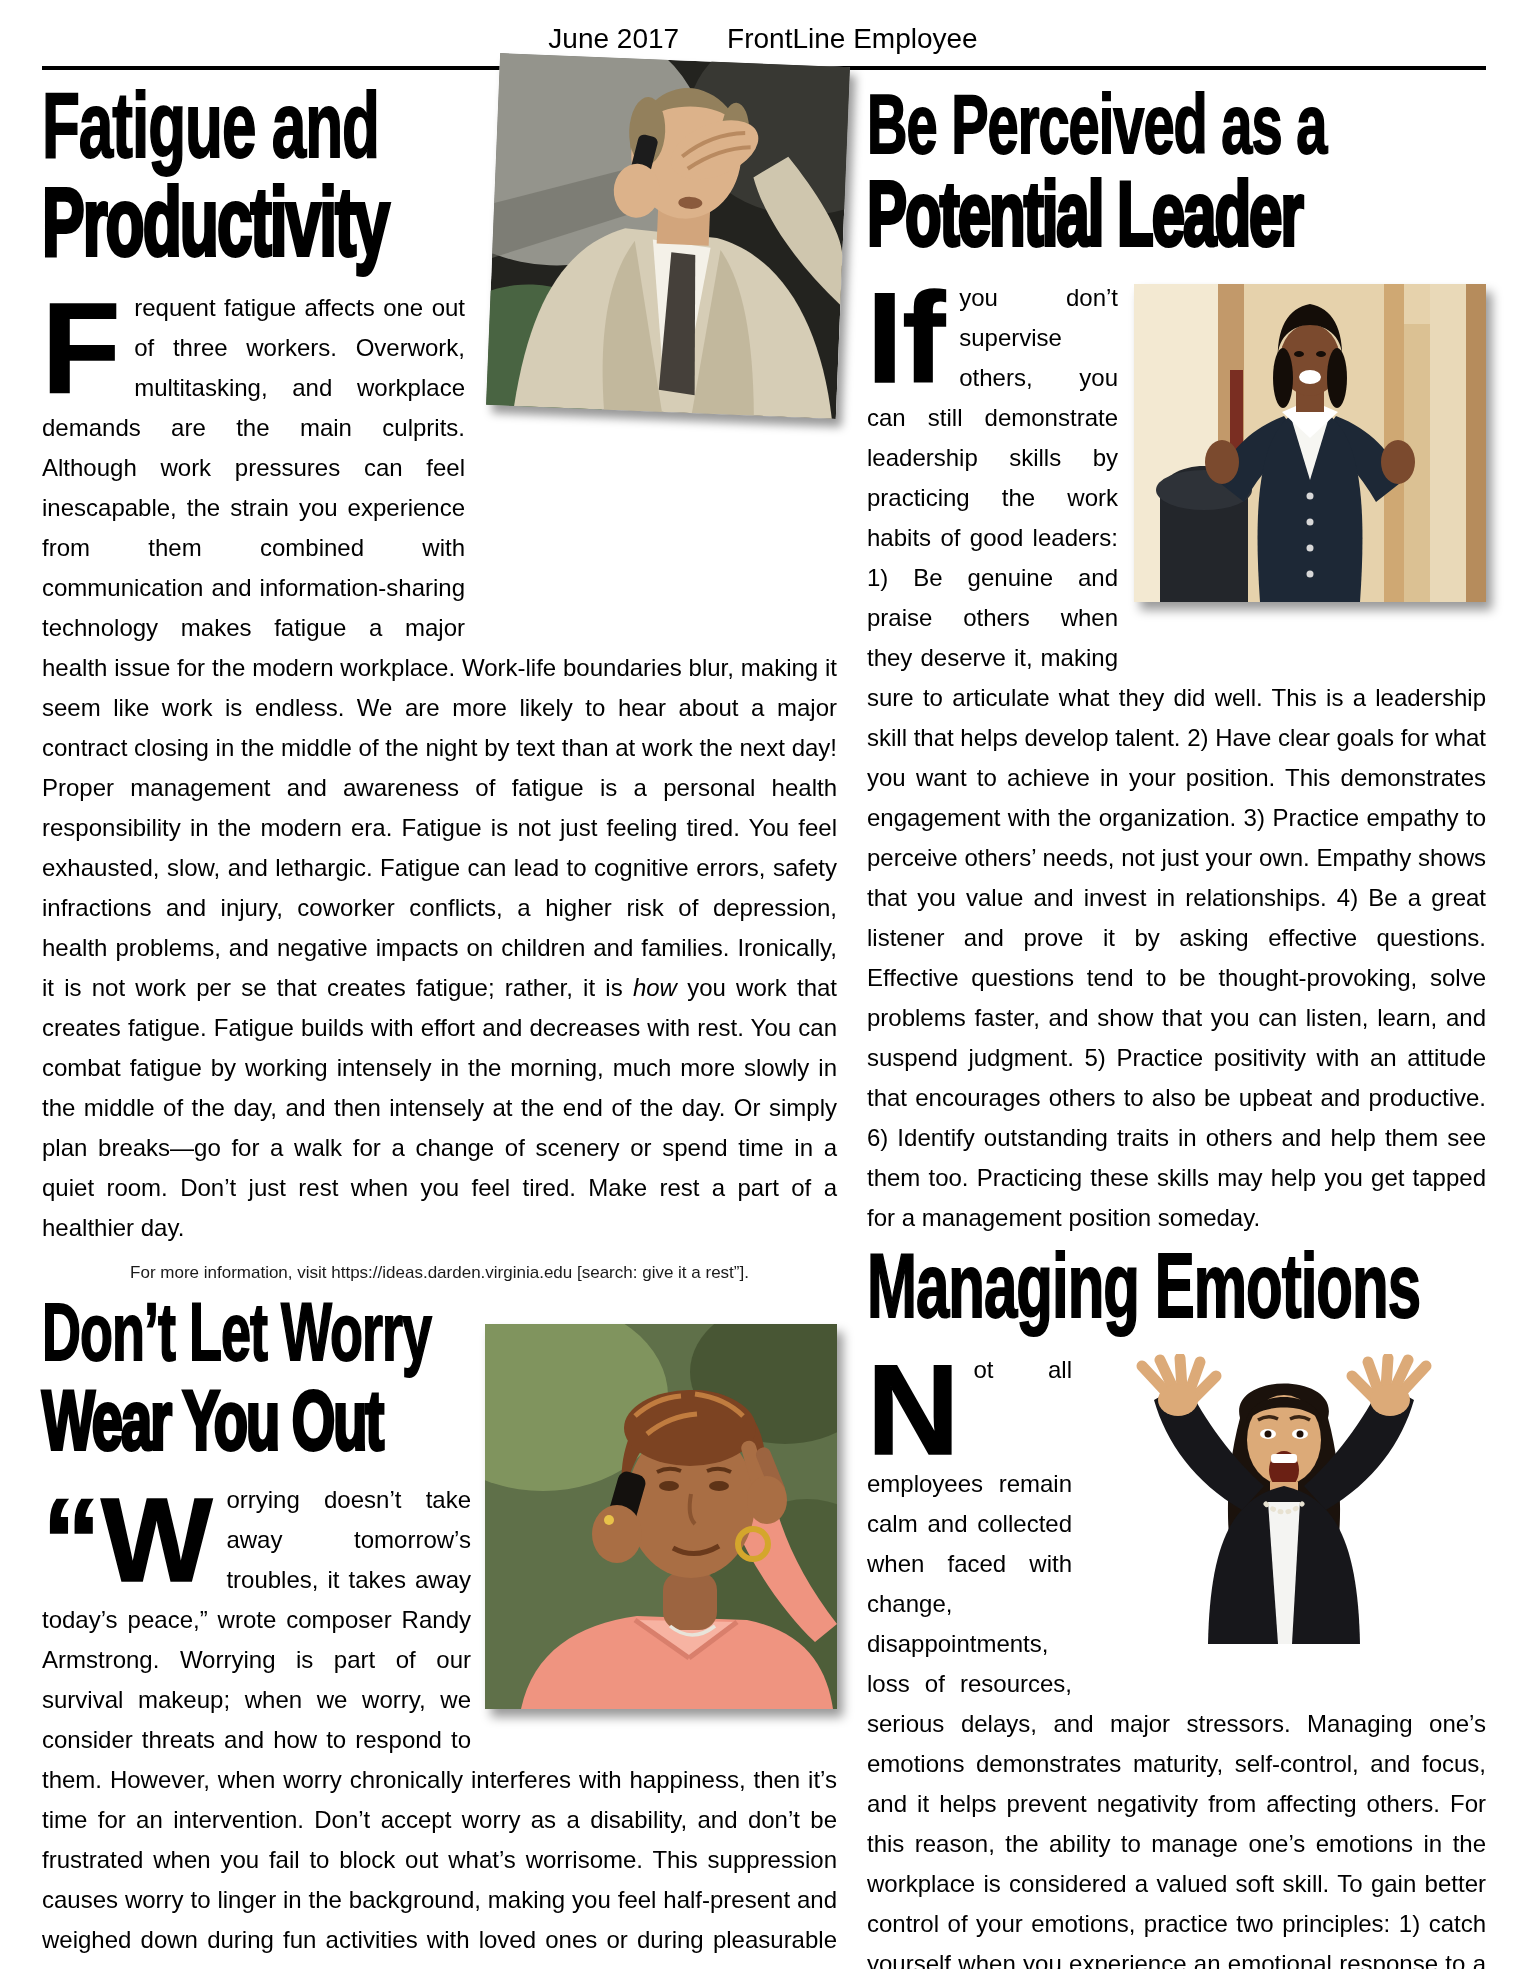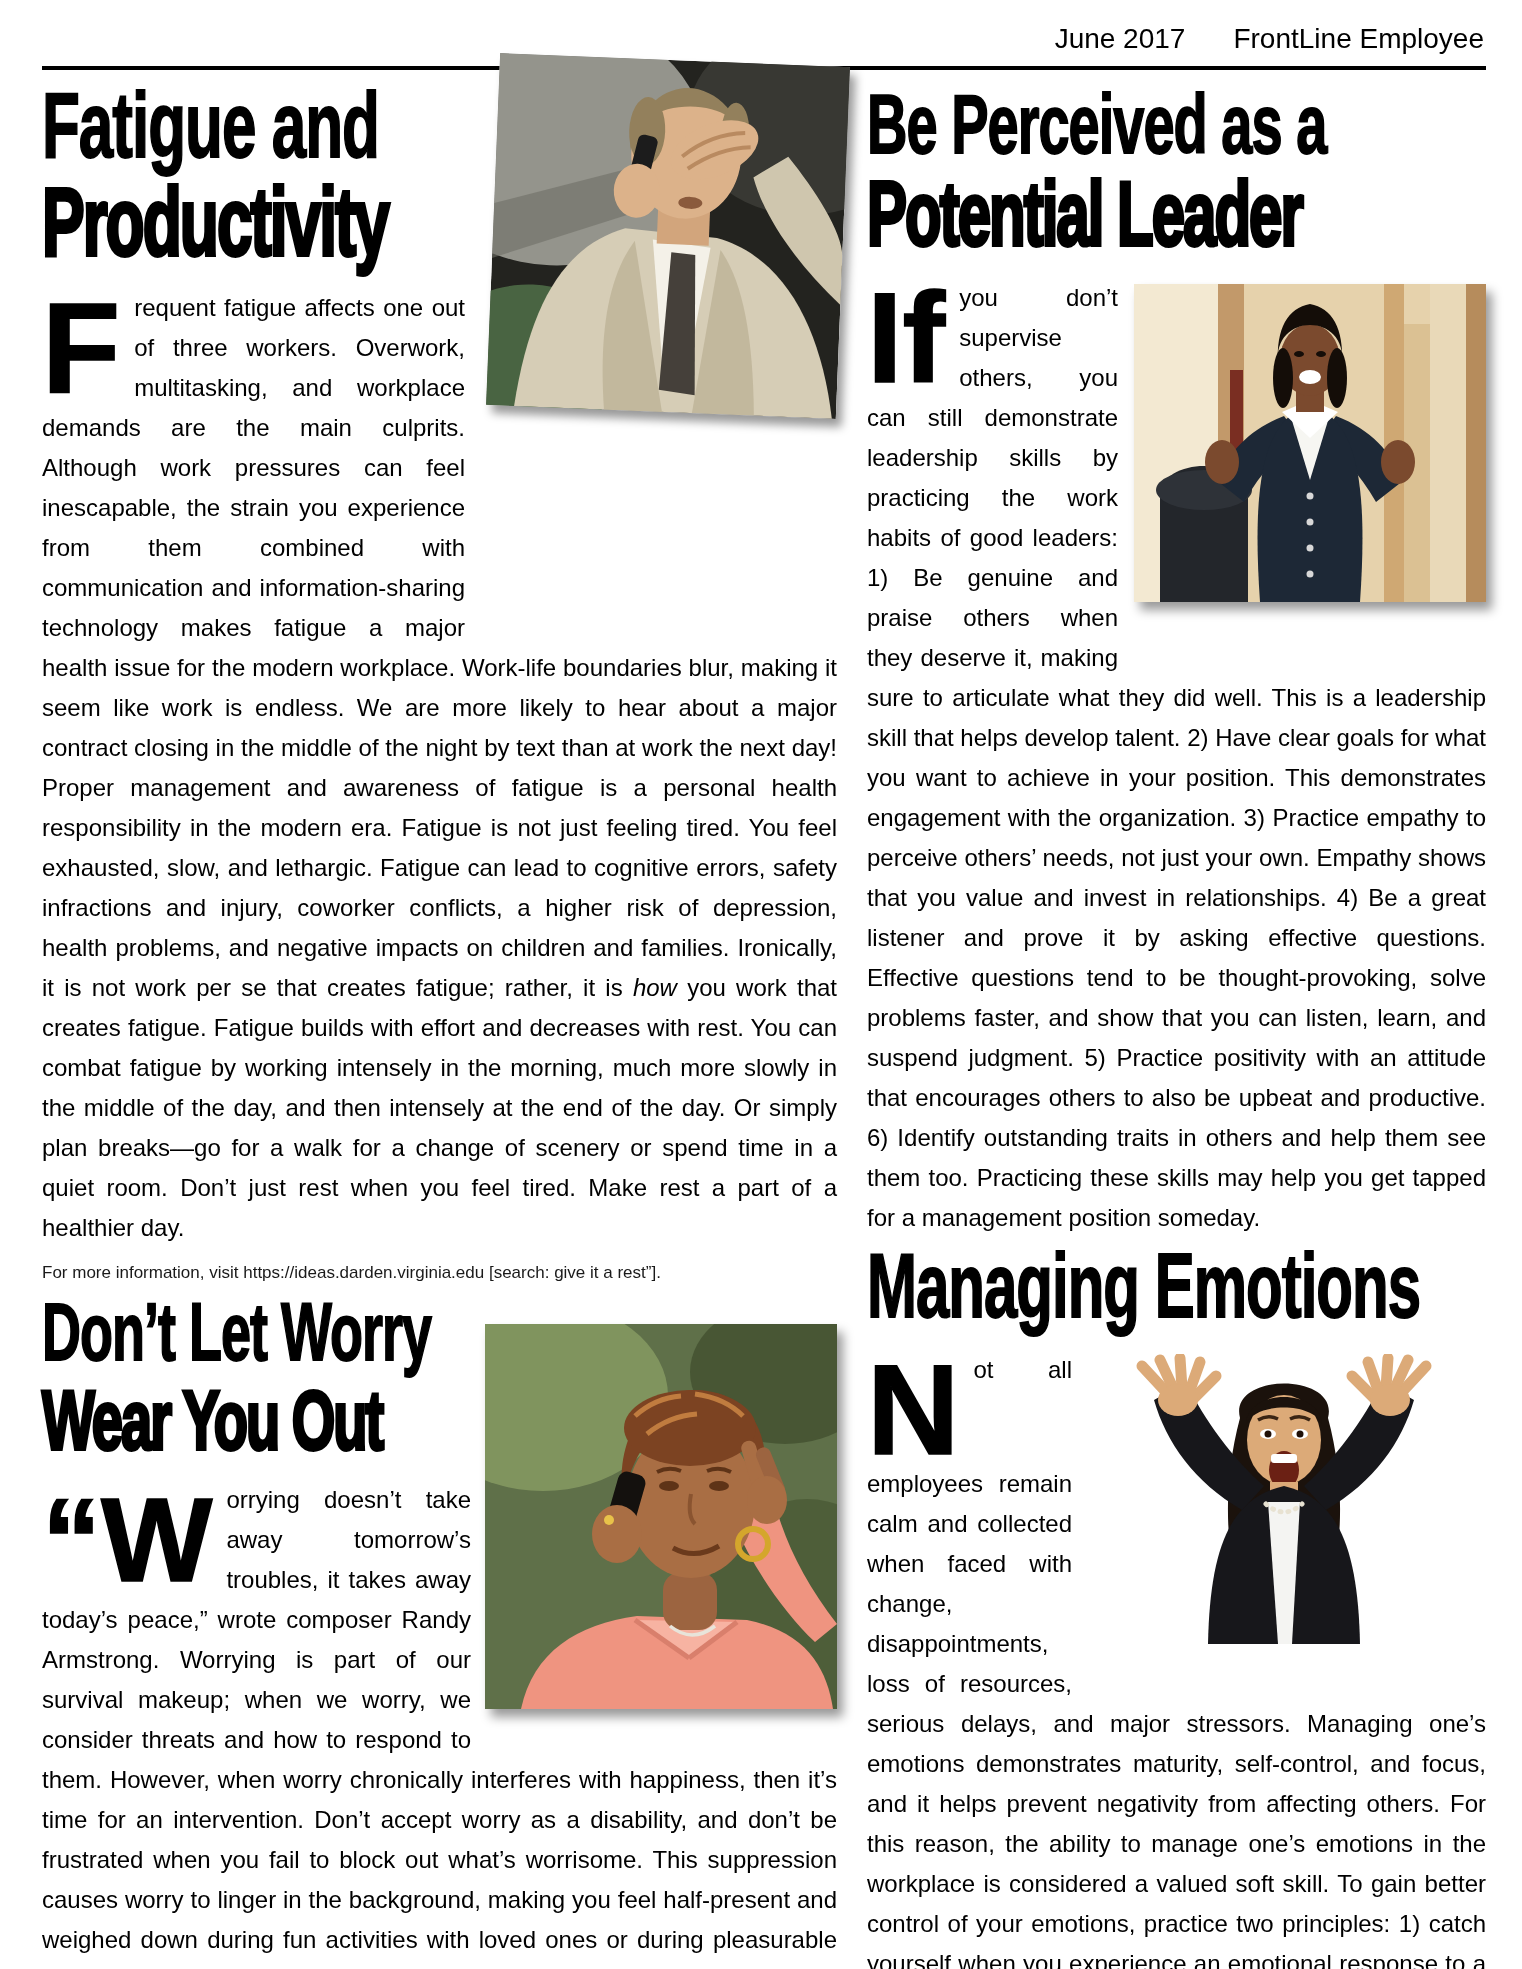--- a/index.html
+++ b/index.html
@@ -4,21 +4,21 @@
 <style>
   html,body{margin:0;padding:0;background:#888;}
   .page{
     width:1522px;height:1969px;box-sizing:border-box;
     margin:0 auto;background:#fff;color:#000;
     padding:16px 36px 20px 42px;overflow:hidden;position:relative;
     font-family:"Liberation Sans",sans-serif;
   }
   
   .masthead{
-    text-align:right;font-size:28px;line-height:34px;
+    text-align:center;font-size:28px;line-height:34px;
     padding:6px 2px 10px 0;border-bottom:4px solid #000;
   }
   .masthead .pub{margin-left:48px;}
   
   .columns{display:flex;gap:30px;margin-top:6px;}
   .col-left{width:795px;flex:0 0 795px;}
   .col-right{width:619px;flex:0 0 619px;}
   article{position:relative;}
   
   .hl{
@@ -34,21 +34,21 @@
     font-size:24px;line-height:40px;text-align:justify;
     margin:18px 0 0 0;
   }
   .dropcap{
     float:left;font-weight:700;-webkit-text-stroke:1.6px #000;
     font-size:128px;line-height:104px;
     margin:8px 14px 2px 0;
   }
   .dropcap.small{font-size:118px;}
   .footnote{
-    text-align:left;font-size:17px;line-height:22px;color:#1a1a1a;
+    text-align:center;font-size:17px;line-height:22px;color:#1a1a1a;
     margin-top:14px;
   }
   
   .photo{background:#fff;}
   .shadow{box-shadow:6px 8px 10px rgba(0,0,0,0.40);}
   .photo svg{display:block;}
   .fatigue-photo-wrap{
     position:absolute;top:-50px;right:-6px;width:350px;height:352px;
     transform:rotate(2.3deg);z-index:3;
   }

